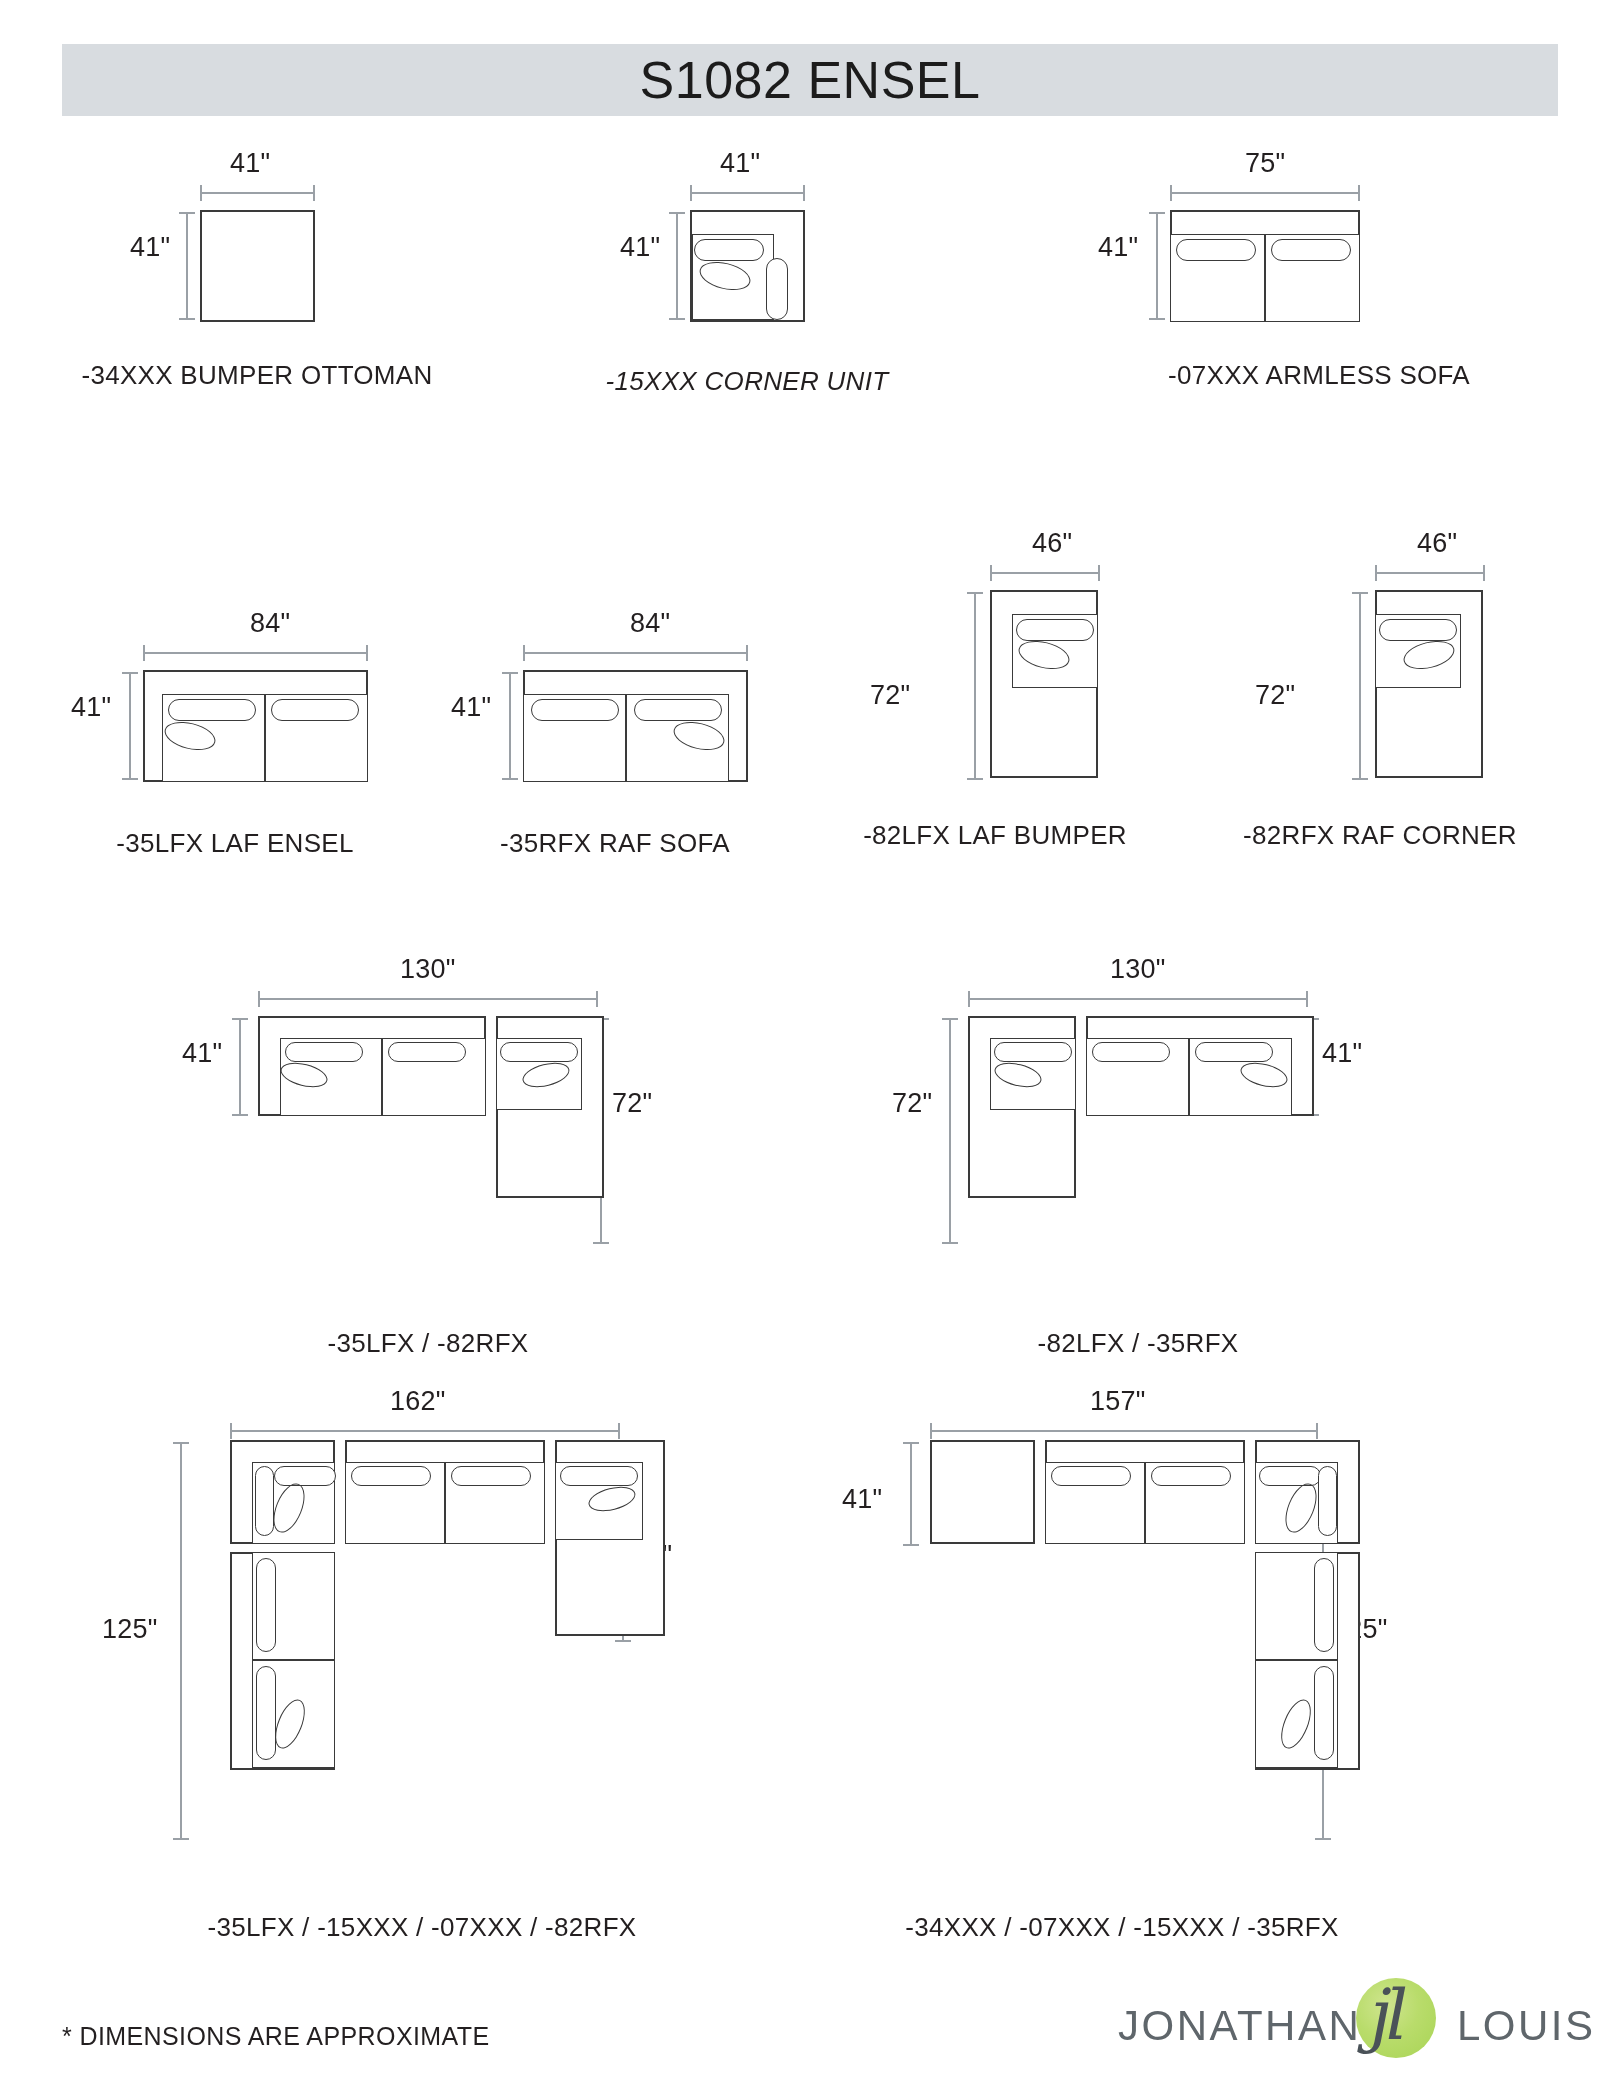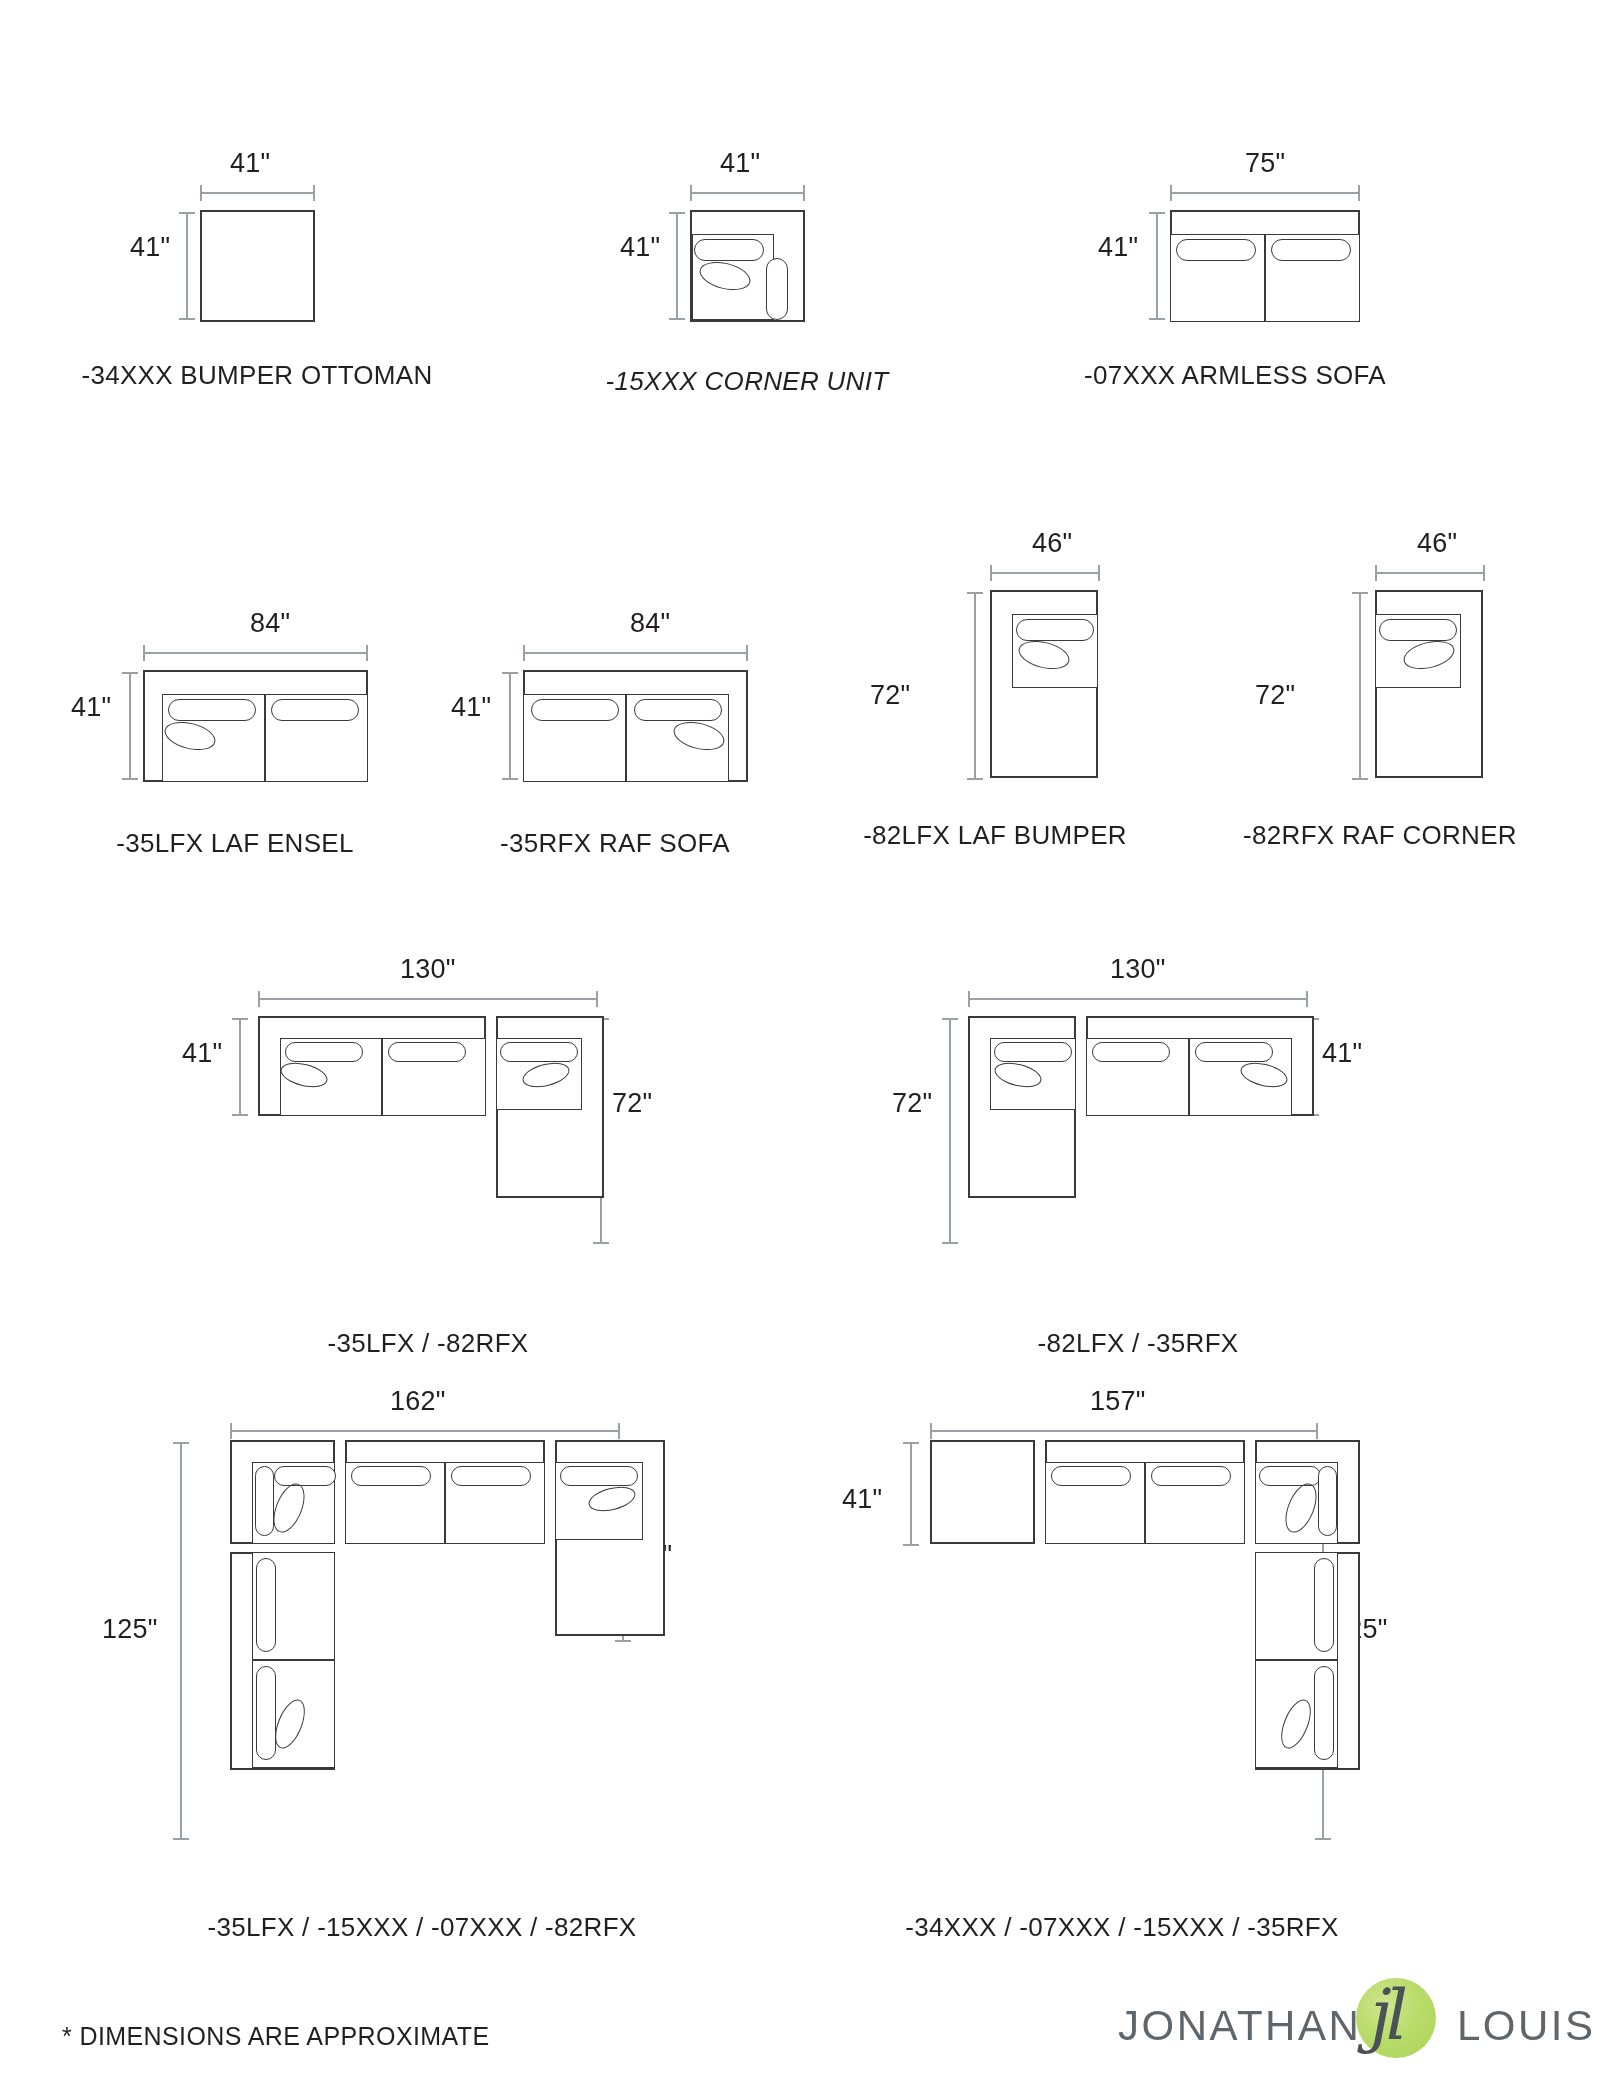--- a/index.html
+++ b/index.html
@@ -139,20 +139,23 @@
     font-family: "DejaVu Serif", serif;
     color: #4a5258;
     letter-spacing: -6px;
   }
 </style>
 </head>
 <body>
 
 <div class="page">
 
+  <div class="header-bar">
+    <div class="header-title">S1082 ENSEL</div>
+  </div>
 
   <div class="item" style="left:130px; top:150px;">
     <div class="dim-label" style="left:100px; top:-2px;">41"</div>
     <div class="dim-h" style="left:70px; top:42px; width:115px;"></div>
     <div class="dim-label" style="left:0px; top:82px;">41"</div>
     <div class="dim-v" style="left:56px; top:62px; height:108px;"></div>
     <div class="drawing" style="left:70px; top:60px;">
       <div class="box" style="left:0; top:0; width:115px; height:112px;"></div>
     </div>
     <div class="caption" style="left:-118px; top:210px; width:490px;">-34XXX BUMPER OTTOMAN</div>
@@ -178,21 +181,21 @@
     <div class="dim-h" style="left:80px; top:42px; width:190px;"></div>
     <div class="dim-label" style="left:8px; top:82px;">41"</div>
     <div class="dim-v" style="left:66px; top:62px; height:108px;"></div>
     <div class="drawing" style="left:80px; top:60px;">
       <div class="box" style="left:0; top:0; width:190px; height:112px;"></div>
       <div class="box thin" style="left:0; top:24px; width:95px; height:88px;"></div>
       <div class="box thin" style="left:95px; top:24px; width:95px; height:88px;"></div>
       <div class="pill" style="left:6px; top:29px; width:80px; height:22px;"></div>
       <div class="pill" style="left:101px; top:29px; width:80px; height:22px;"></div>
     </div>
-    <div class="caption" style="left:-90px; top:210px; width:470px;">-07XXX ARMLESS SOFA</div>
+    <div class="caption" style="left:-90px; top:210px; width:470px;text-align:right;">-07XXX ARMLESS SOFA</div>
   </div>
 
   <div class="item" style="left:75px; top:610px;">
     <div class="dim-label" style="left:175px; top:-2px;">84"</div>
     <div class="dim-h" style="left:68px; top:42px; width:225px;"></div>
     <div class="dim-label" style="left:-4px; top:82px;">41"</div>
     <div class="dim-v" style="left:54px; top:62px; height:108px;"></div>
     <div class="drawing" style="left:68px; top:60px;">
       <div class="box" style="left:0; top:0; width:225px; height:112px;"></div>
       <div class="box thin" style="left:19px; top:24px; width:103px; height:88px;"></div>

